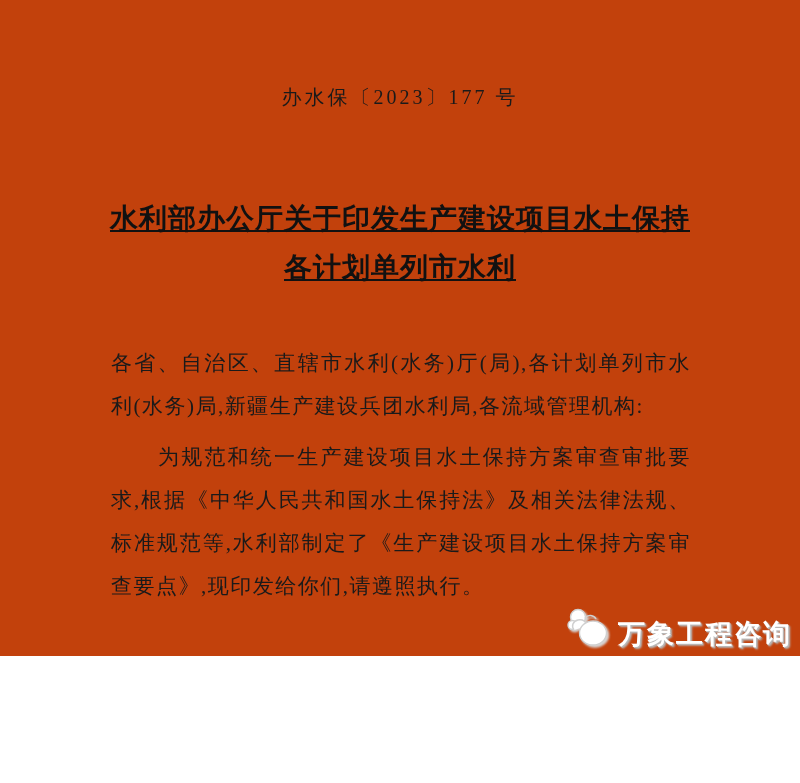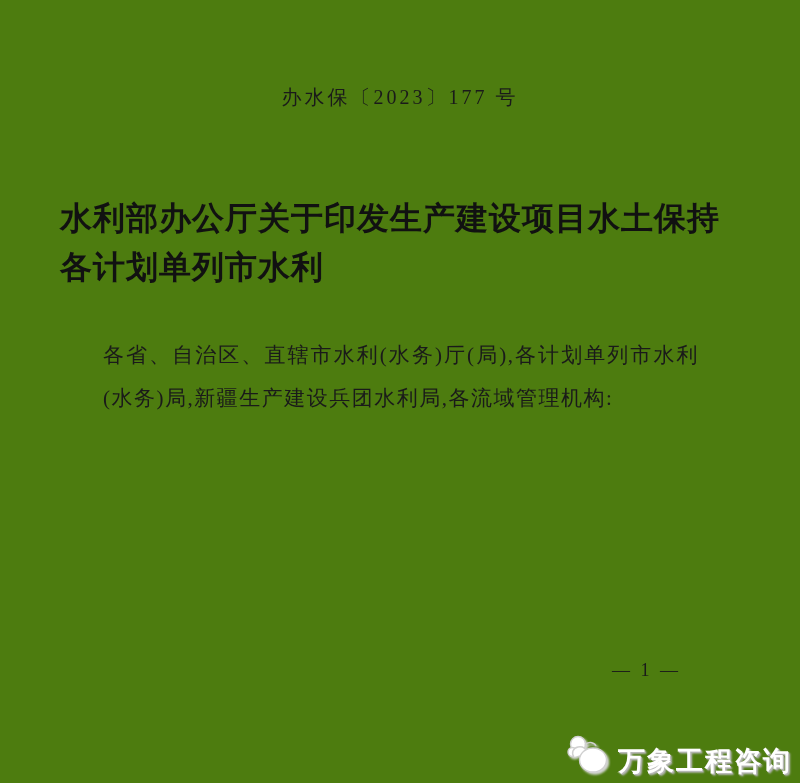--- a/index.html
+++ b/index.html
@@ -3,62 +3,63 @@
 <meta charset="utf-8">
 <style>
   html, body {
     margin: 0;
     padding: 0;
     background: #ffffff;
   }
   .page {
     position: relative;
     width: 800px;
-    height: 783px;
-    background: #4d7c0f;
+    height: 656px;
+    background: #c2410c;
     color: #1a1a1a;
     font-family: "Liberation Serif", "DejaVu Serif", serif;
     overflow: hidden;
   }
   .doc-number {
     position: absolute;
     top: 84px;
     left: 0;
     width: 100%;
     text-align: center;
     font-size: 20px;
     letter-spacing: 3px;
     white-space: nowrap;
   }
   .title {
     position: absolute;
     top: 194px;
     left: 60px;
     right: 60px;
     margin: 0;
-    text-align: left;
-    font-size: 32px;
+    text-align: center;
+    font-size: 28px;
     font-weight: bold;
     line-height: 49px;
     letter-spacing: 1px;
     color: #111111;
+    text-decoration: underline;
   }
   .title-line { display: block; }
   .doc-body {
     position: absolute;
     left: 103px;
     top: 334px;
     width: 596px;
     font-size: 21px;
     line-height: 43px;
     letter-spacing: 1.5px;
     text-align: justify;
     text-justify: inter-character;
   }
-  .para { margin: 0; }
+  .para { margin: 8px; }
   .para.indent { text-indent: 47px; }
   .page-number {
     position: absolute;
     left: 612px;
     top: 660px;
     font-size: 18px;
     letter-spacing: 3px;
     white-space: nowrap;
   }
   .watermark {
@@ -92,20 +93,21 @@
 
   <div class="doc-number">办水保〔2023〕177 号</div>
 
   <h1 class="title">
     <span class="title-line">水利部办公厅关于印发生产建设项目水土保持</span>
     <span class="title-line">各计划单列市水利</span>
   </h1>
 
   <div class="doc-body">
     <p class="para">各省、自治区、直辖市水利(水务)厅(局),各计划单列市水利(水务)局,新疆生产建设兵团水利局,各流域管理机构:</p>
+    <p class="para indent">为规范和统一生产建设项目水土保持方案审查审批要求,根据《中华人民共和国水土保持法》及相关法律法规、标准规范等,水利部制定了《生产建设项目水土保持方案审查要点》,现印发给你们,请遵照执行。</p>
   </div>
 
   <div class="page-number">— 1 —</div>
 
   <div class="watermark">
     <span class="wm-logo">
       <svg viewBox="0 0 48 48" width="48" height="48" aria-hidden="true">
         <g fill="#ffffff" stroke="#d0d0d0" stroke-width="1.4">
           <circle cx="13" cy="13" r="7.5"></circle>
           <circle cx="7.5" cy="21" r="4.5"></circle>

